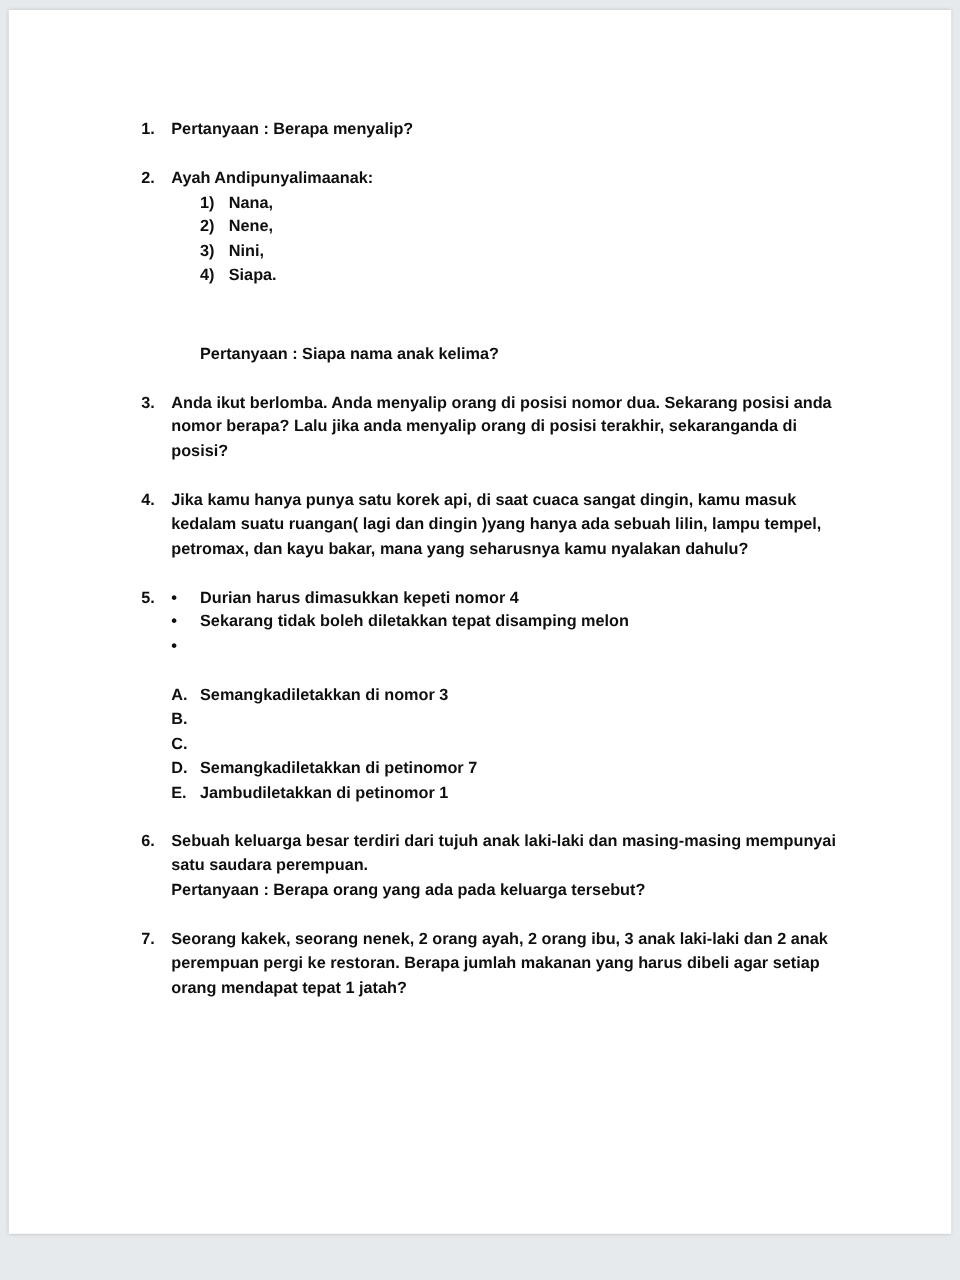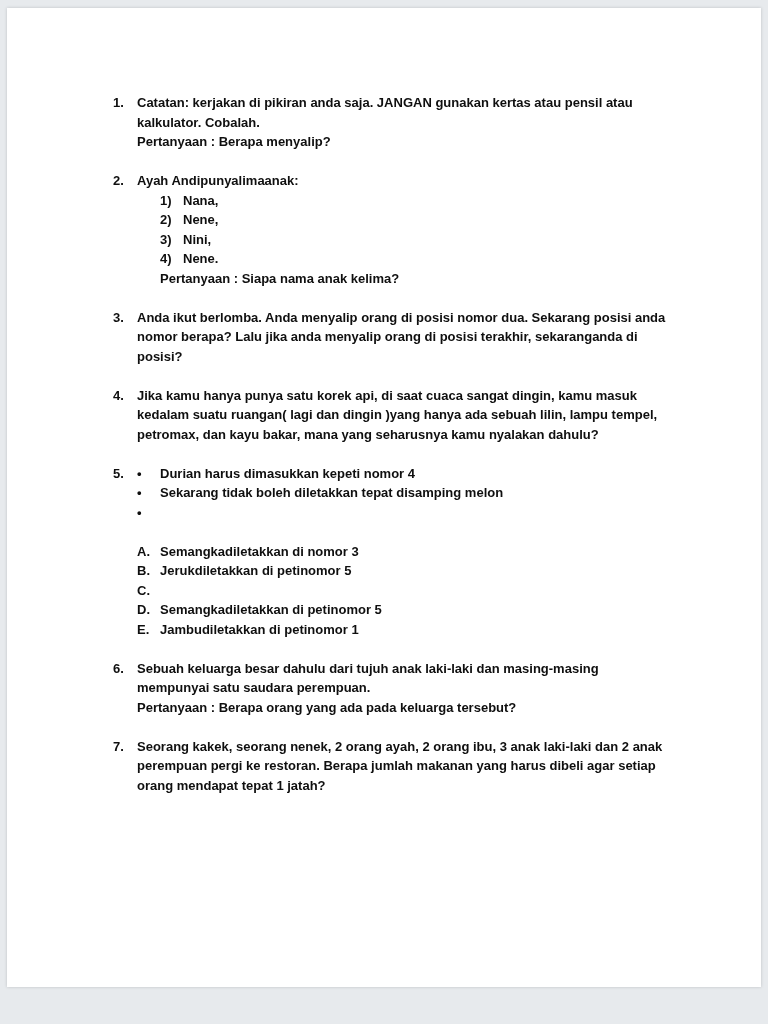--- a/index.html
+++ b/index.html
@@ -22,34 +22,33 @@
     font-weight: 700;
     font-size: 13px;
     line-height: 19.5px;
   }
   .q { display: flex; margin-bottom: 19.5px; }
   .qnum { flex: 0 0 24px; width: 24px; }
   .qbody { flex: 1; min-width: 0; }
   .subitem, .bullet-item, .option { display: flex; }
   .subitem { padding-left: 23px; }
   .submark, .bmark, .omark { flex: 0 0 23px; width: 23px; }
-  .indent { padding-left: 23px; }
+  .indent { padding-left: 23px; margin-top: 43px; }
   .spacer { height: 19.5px; }
 </style>
 </head>
 <body>
 
 <div class="canvas">
   <div class="page">
     <div class="content">
 
       <div class="q">
         <div class="qnum">1.</div>
         <div class="qbody">
-          <div>Catatan: kerjakan di pikiran anda saja. JANGAN gunakan kertas atau pensil atau kalkulator. Cobalah.</div>
           <div>Pertanyaan : Berapa menyalip?</div>
         </div>
       </div>
 
       <div class="q">
         <div class="qnum">2.</div>
         <div class="qbody">
           <div>Ayah Andipunyalimaanak:</div>
           <div class="subitem">
             <span class="submark">1)</span>
@@ -58,21 +57,21 @@
           <div class="subitem">
             <span class="submark">2)</span>
             <span>Nene,</span>
           </div>
           <div class="subitem">
             <span class="submark">3)</span>
             <span>Nini,</span>
           </div>
           <div class="subitem">
             <span class="submark">4)</span>
-            <span>Nene.</span>
+            <span>Siapa.</span>
           </div>
           <div class="indent">Pertanyaan : Siapa nama anak kelima?</div>
         </div>
       </div>
 
       <div class="q">
         <div class="qnum">3.</div>
         <div class="qbody">
           <div>Anda ikut berlomba. Anda menyalip orang di posisi nomor dua. Sekarang posisi anda nomor berapa? Lalu jika anda menyalip orang di posisi terakhir, sekaranganda di posisi?</div>
         </div>
@@ -99,40 +98,39 @@
           <div class="bullet-item">
             <span class="bmark">•</span>
           </div>
           <div class="spacer"></div>
           <div class="option">
             <span class="omark">A.</span>
             <span>Semangkadiletakkan di nomor 3</span>
           </div>
           <div class="option">
             <span class="omark">B.</span>
-            <span>Jerukdiletakkan di petinomor 5</span>
           </div>
           <div class="option">
             <span class="omark">C.</span>
           </div>
           <div class="option">
             <span class="omark">D.</span>
-            <span>Semangkadiletakkan di petinomor 5</span>
+            <span>Semangkadiletakkan di petinomor 7</span>
           </div>
           <div class="option">
             <span class="omark">E.</span>
             <span>Jambudiletakkan di petinomor 1</span>
           </div>
         </div>
       </div>
 
       <div class="q">
         <div class="qnum">6.</div>
         <div class="qbody">
-          <div>Sebuah keluarga besar dahulu dari tujuh anak laki-laki dan masing-masing mempunyai satu saudara perempuan.</div>
+          <div>Sebuah keluarga besar terdiri dari tujuh anak laki-laki dan masing-masing mempunyai satu saudara perempuan.</div>
           <div>Pertanyaan : Berapa orang yang ada pada keluarga tersebut?</div>
         </div>
       </div>
 
       <div class="q">
         <div class="qnum">7.</div>
         <div class="qbody">
           <div>Seorang kakek, seorang nenek, 2 orang ayah, 2 orang ibu, 3 anak laki-laki dan 2 anak perempuan pergi ke restoran. Berapa jumlah makanan yang harus dibeli agar setiap orang mendapat tepat 1 jatah?</div>
         </div>
       </div>

